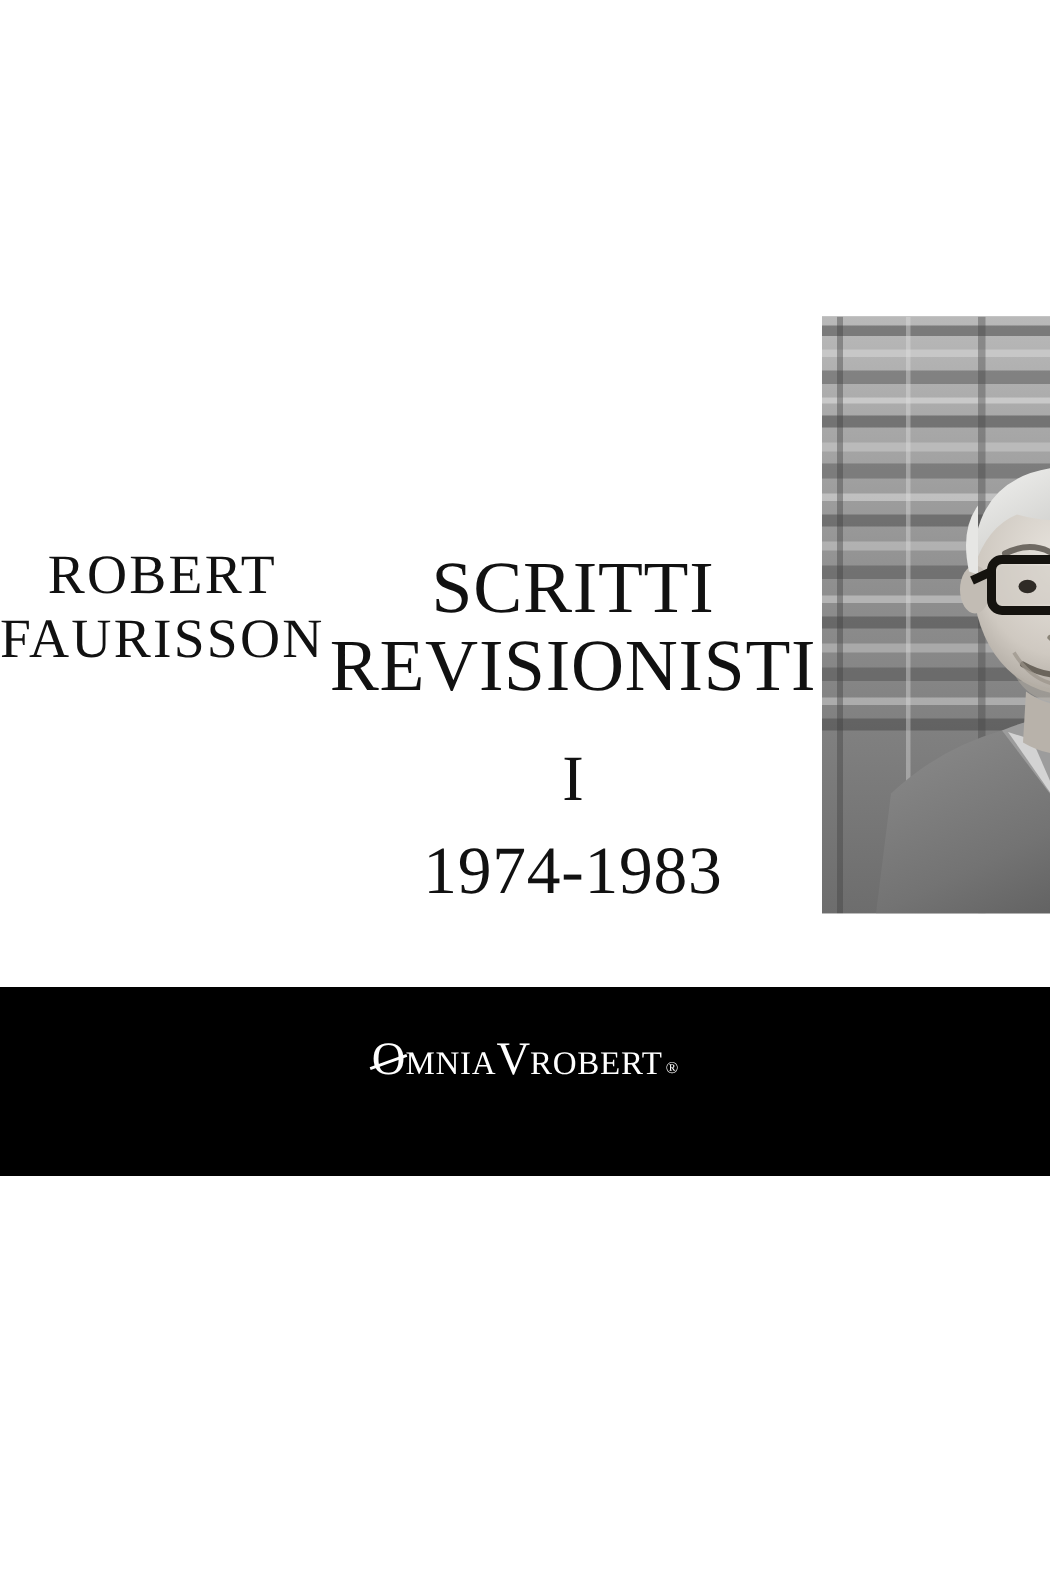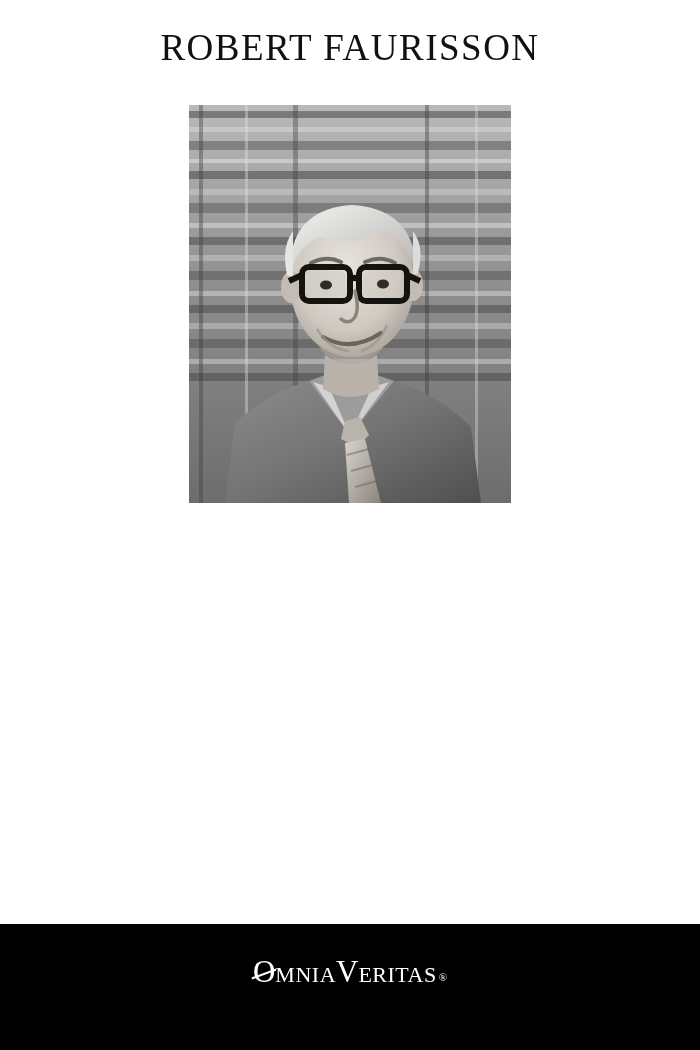--- a/index.html
+++ b/index.html
@@ -9,24 +9,24 @@
   body {
     width: 700px;
     height: 1050px;
     background: #ffffff;
     font-family: "Liberation Serif", serif;
     overflow: hidden;
   }
   .cover {
     position: relative;
     width: 700px;
-    height: 1050px;
+    height: 784px;
     background: #ffffff;
     display: flex;
-    flex-direction: column;
+    flex-direction: row;
     align-items: center;
   }
   .author {
     margin-top: 26px;
     font-size: 37px;
     letter-spacing: 1.5px;
     color: #111111;
     font-weight: 400;
     text-align: center;
     font-family: "Liberation Serif", serif;
@@ -119,20 +119,25 @@
     top: -1px;
   }
 </style>
 </head>
 <body>
 
 <div class="cover">
 
   <div class="author">ROBERT FAURISSON</div>
 
+  <div class="title-block">
+    <div class="title-main">SCRITTI REVISIONISTI</div>
+    <div class="title-volume">I</div>
+    <div class="title-years">1974-1983</div>
+  </div>
 
   <div class="photo-wrap">
     <svg class="photo-svg" viewBox="0 0 322 398" preserveAspectRatio="xMidYMid slice">
       <defs>
         <linearGradient id="bgShelf" x1="0" y1="0" x2="0" y2="1">
           <stop offset="0%" stop-color="#b9b9b9"></stop>
           <stop offset="45%" stop-color="#8f8f8f"></stop>
           <stop offset="100%" stop-color="#6d6d6d"></stop>
         </linearGradient>
         <linearGradient id="shirtG" x1="0" y1="0" x2="1" y2="1">
@@ -234,18 +239,18 @@
 
       <rect x="0" y="0" width="322" height="398" fill="none"></rect>
     </svg>
   </div>
 
   <div class="footer-bar">
     <div class="logo">
       <span class="o-mark">O</span>
         <span class="small-caps">MNIA</span>
         <span class="cap">V</span>
-        <span class="small-caps">ERITAS</span>
+        <span class="small-caps">ROBERT</span>
         <span class="reg">®</span>
     </div>
   </div>
 
 </div>
 
 </body></html>

